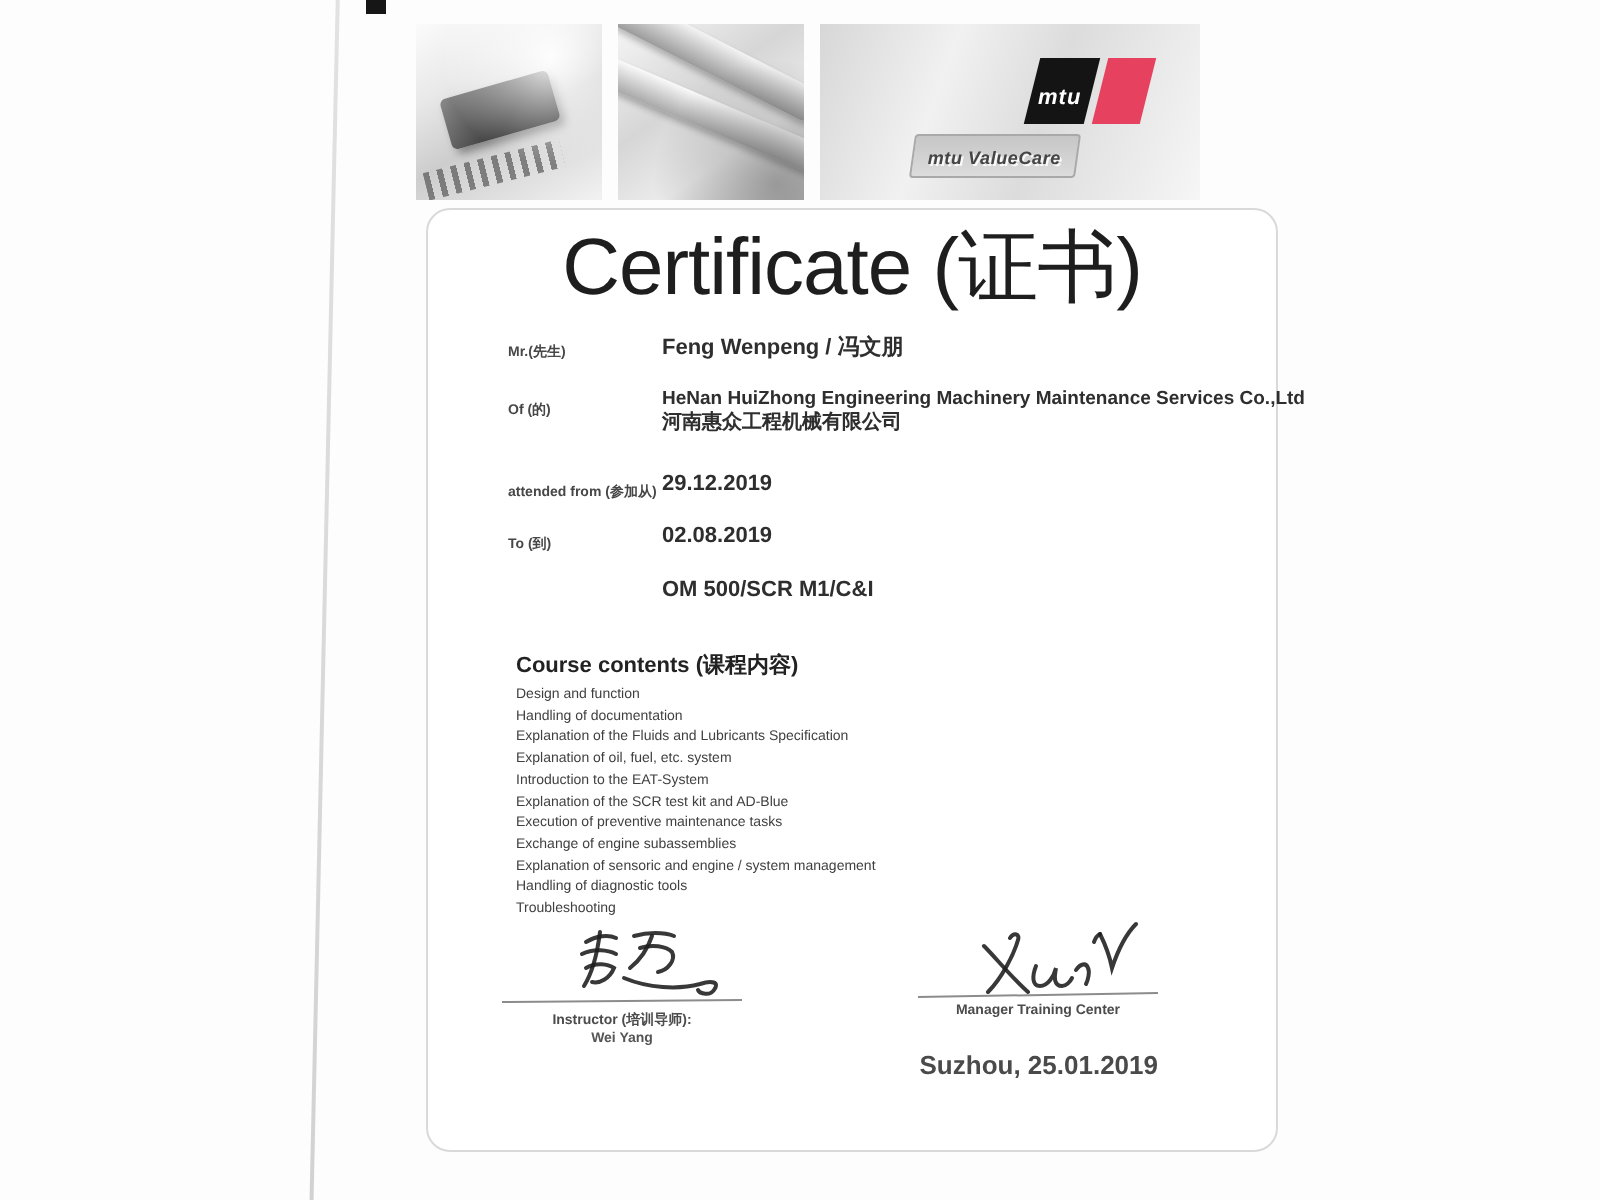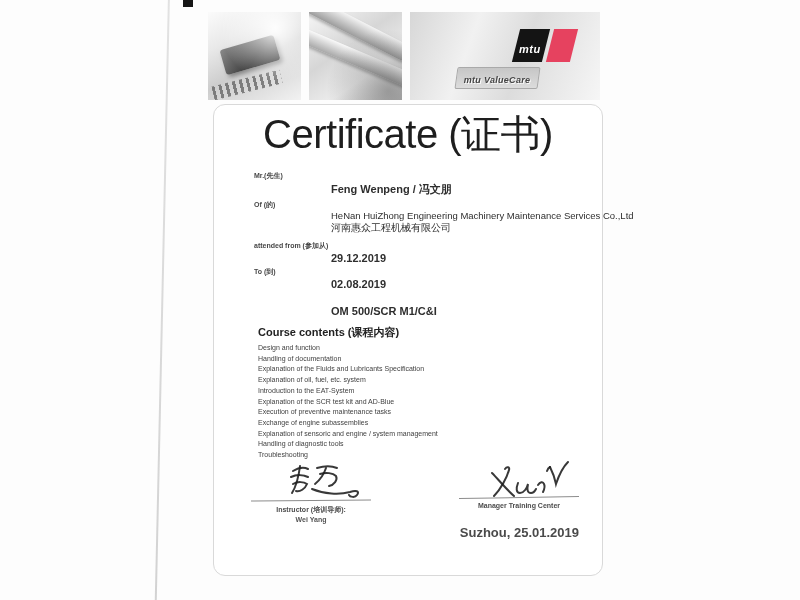--- a/index.html
+++ b/index.html
@@ -50,29 +50,29 @@
   .tagline{
     position:absolute;left:46px;top:55px;padding:1px 7px;transform:skewX(-8deg);
     background:linear-gradient(#c6c6c6,#dcdcdc);border:1px solid #a9a9a9;border-radius:2px;
   }
   .tagline span{display:inline-block;transform:skewX(8deg);
     font-style:italic;font-weight:bold;font-size:9px;color:#454545;
     text-shadow:1px 1px 0 rgba(255,255,255,.85);letter-spacing:.3px;white-space:nowrap;}
   
   .cert-panel{
     position:absolute;left:213px;top:104px;width:388px;height:470px;
-    border:1px solid #d9d9d9;border-radius:12px;background:#fff;
+    border:1px solid #d9d9d9;border-radius:12px;background:#fff;padding-left:36px;
   }
   .cert-title{
     position:absolute;left:0;top:5px;width:100%;text-align:center;
     font-size:40px;line-height:48px;color:#1e1e1e;letter-spacing:-.5px;white-space:nowrap;
   }
   .flabel{position:absolute;left:40px;font-size:7px;font-weight:600;color:#474747;white-space:nowrap;}
-  .fvalue{position:absolute;left:117px;font-size:11px;font-weight:600;color:#2e2e2e;white-space:nowrap;margin-top:16px;}
-  .fvalue.small{font-size:9.5px;font-weight:400;line-height:12px;}
+  .fvalue{position:absolute;left:117px;font-size:11px;font-weight:600;color:#2e2e2e;white-space:nowrap;}
+  .fvalue.small{font-size:9.5px;font-weight:700;line-height:12px;}
   .fvalue.bold{font-weight:700;}
   .course-heading{position:absolute;left:44px;top:220px;font-size:11px;font-weight:700;color:#222;white-space:nowrap;}
   .course-list{position:absolute;left:44px;top:238px;font-size:7px;line-height:10.7px;color:#3f3f3f;}
   .course-list div{white-space:nowrap;}
   
   .sig-line{position:absolute;height:1px;background:#8c8c8c;width:120px;}
   .sig-line.left{left:37px;top:395px;transform:rotate(-.5deg);}
   .sig-line.right{left:245px;top:392px;transform:rotate(-1deg);}
   .sig-svg{position:absolute;}
   .sig-svg path{fill:none;stroke:#1c1c1c;stroke-width:2;stroke-linecap:round;opacity:.88;}

